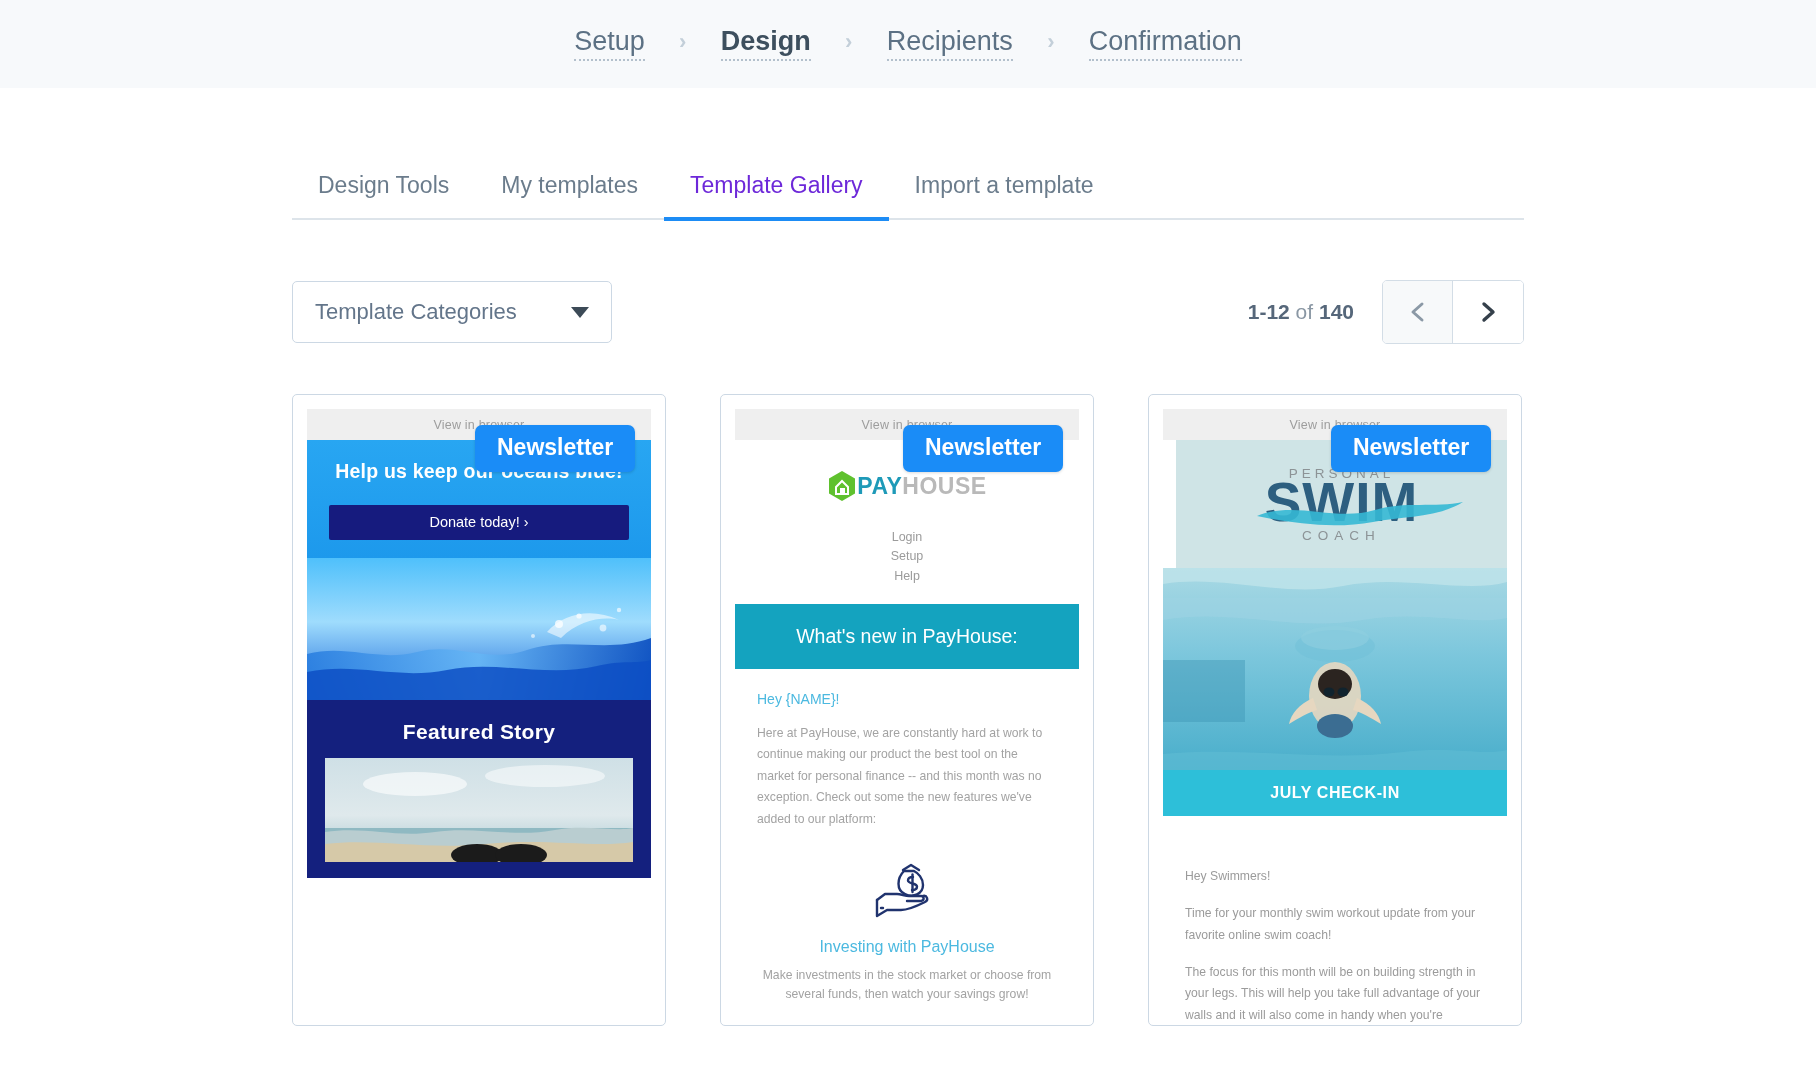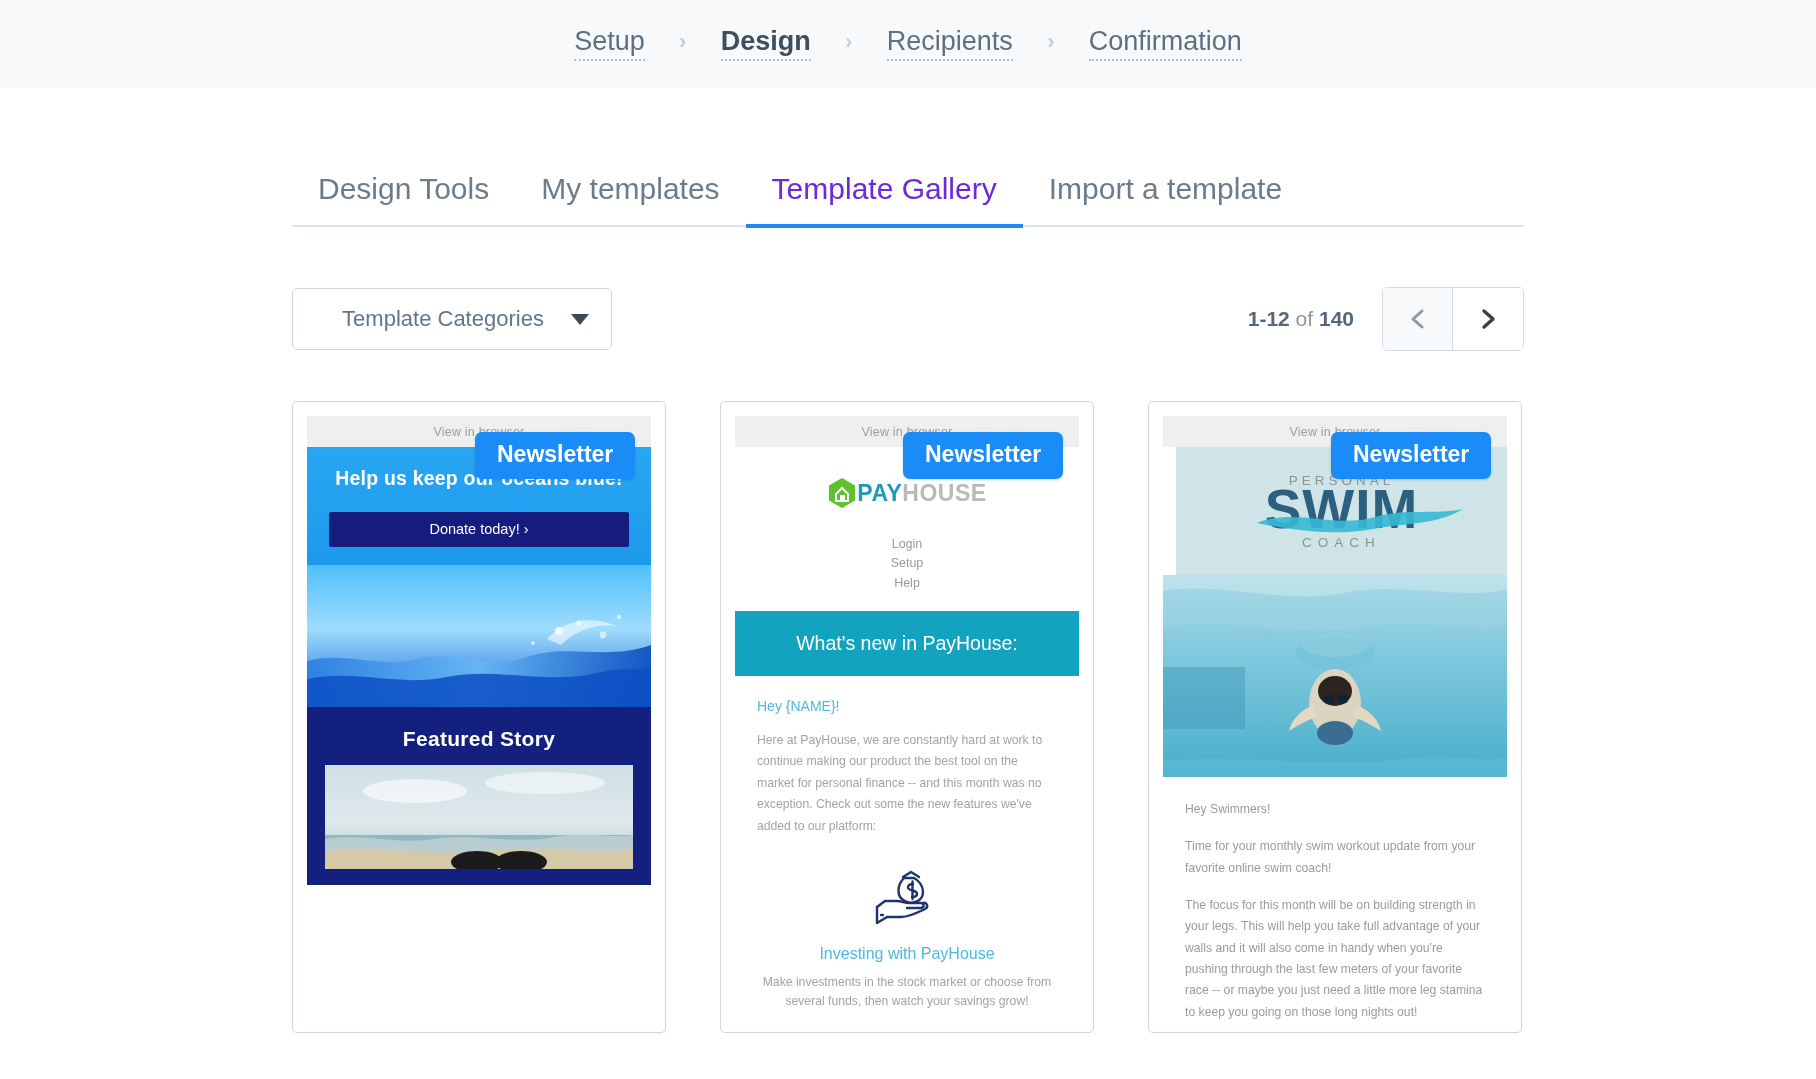--- a/index.html
+++ b/index.html
@@ -41,38 +41,37 @@
   .content { padding: 0 0 0 0; }
   .tabs-wrap {
     margin: 72px auto 0;
     width: 1232px;
     border-bottom: 2px solid #dde4ea;
     display: flex;
     align-items: flex-end;
     gap: 0;
   }
   .tab {
-    font-size: 30px;
+    font-size: 23px;
     color: #6b7c8c;
     padding: 12px 26px 18px;
     cursor: pointer;
     border-bottom: 4px solid transparent;
     margin-bottom: -3px;
     white-space: nowrap;
   }
   .tab.active { color: #6d28d9; border-bottom-color: #1d8cf5; }
 
   
   .toolbar {
     width: 1232px;
     margin: 60px auto 0;
     display: flex;
     align-items: center;
     justify-content: space-between;
-    text-align: center;
   }
   .dropdown {
     width: 320px;
     height: 62px;
     border: 1px solid #ccd8e4;
     border-radius: 5px;
     background: #fff;
     display: flex;
     align-items: center;
     padding: 0 22px;
@@ -225,21 +224,21 @@
   .sw-coach { font-size: 13.5px; color:#8c9396; letter-spacing: 6px; margin-top:-2px;}
   .sw-photo { height: 202px; position: relative; overflow:hidden; }
   .sw-checkin {
     background: #2dbfd9;
     color:#fff; text-align:center;
     font-size: 16px; font-weight: bold;
     letter-spacing: .6px;
     padding: 14px 0 14px;
   }
   .sw-body { padding: 22px 22px 0; }
-  .sw-body p { color:#9b9b9b; font-size:12.2px; line-height:1.75; }
+  .sw-body p { color:#9b9b9b; font-size:12.2px; line-height:1.75;margin-top:28px; }
   .sw-body p + p { margin-top: 16px; }
 </style>
 </head>
 <body>
 
 <div class="wizard-header">
   <span class="crumb">Setup</span>
   <span class="crumb-sep">›</span>
   <span class="crumb active">Design</span>
   <span class="crumb-sep">›</span>
@@ -433,20 +432,21 @@
               <ellipse cx="180" cy="124" rx="5.5" ry="4.5" fill="#10232e"></ellipse>
               <path d="M150 130 C136 136, 128 146, 126 156 C136 150, 146 144, 154 142 Z" fill="#e6d7c0"></path>
               <path d="M194 130 C208 136, 216 146, 218 156 C208 150, 198 144, 190 142 Z" fill="#e6d7c0"></path>
               <ellipse cx="172" cy="158" rx="18" ry="12" fill="#3b6d92"></ellipse>
               <ellipse cx="172" cy="70" rx="34" ry="12" fill="#8fcfdf" opacity=".6"></ellipse>
               <path d="M0 186 C80 178, 160 194, 240 184 C290 178, 320 188, 344 182 L344 202 L0 202 Z" fill="#5fbcd4" opacity=".6"></path>
             </svg>
           </div>
         </div>
 
+        <div class="sw-checkin">JULY CHECK-IN</div>
 
         <div class="sw-body">
           <p>Hey Swimmers!</p>
           <p>Time for your monthly swim workout update from your favorite online swim coach!</p>
           <p>The focus for this month will be on building strength in your legs. This will help you take full advantage of your walls and it will also come in handy when you're pushing through the last few meters of your favorite race -- or maybe you just need a little more leg stamina to keep you going on those long nights out!</p>
         </div>
       </div>
     </div>
 
   </div>

